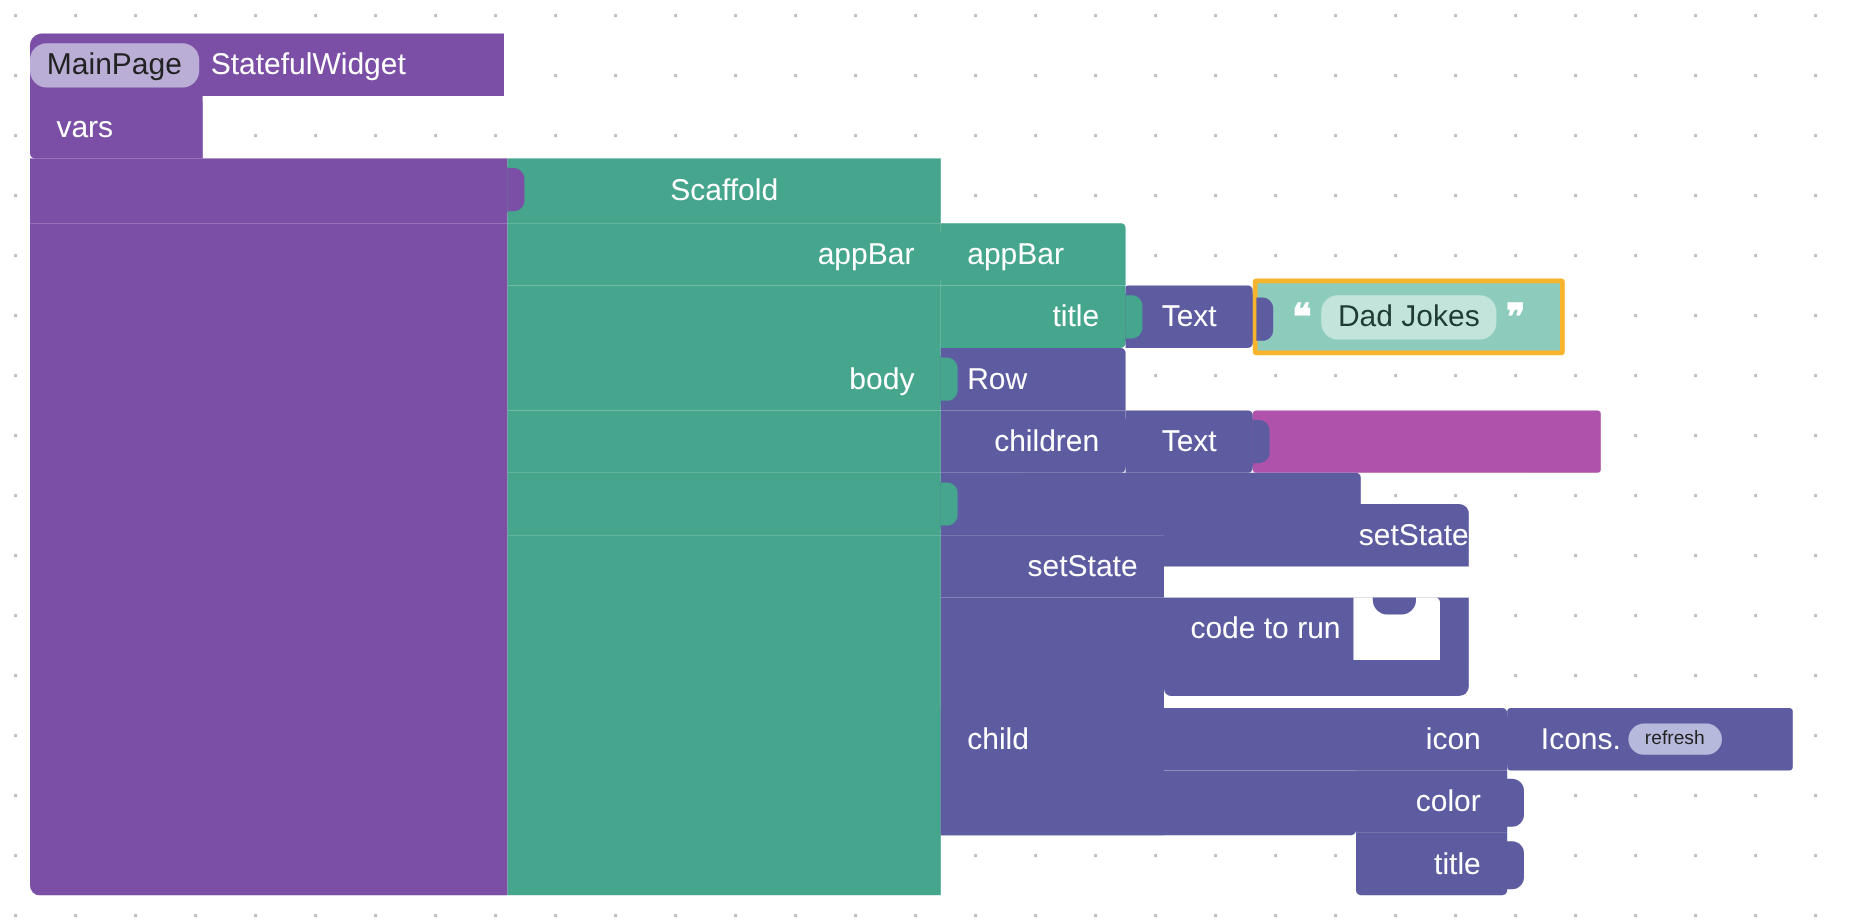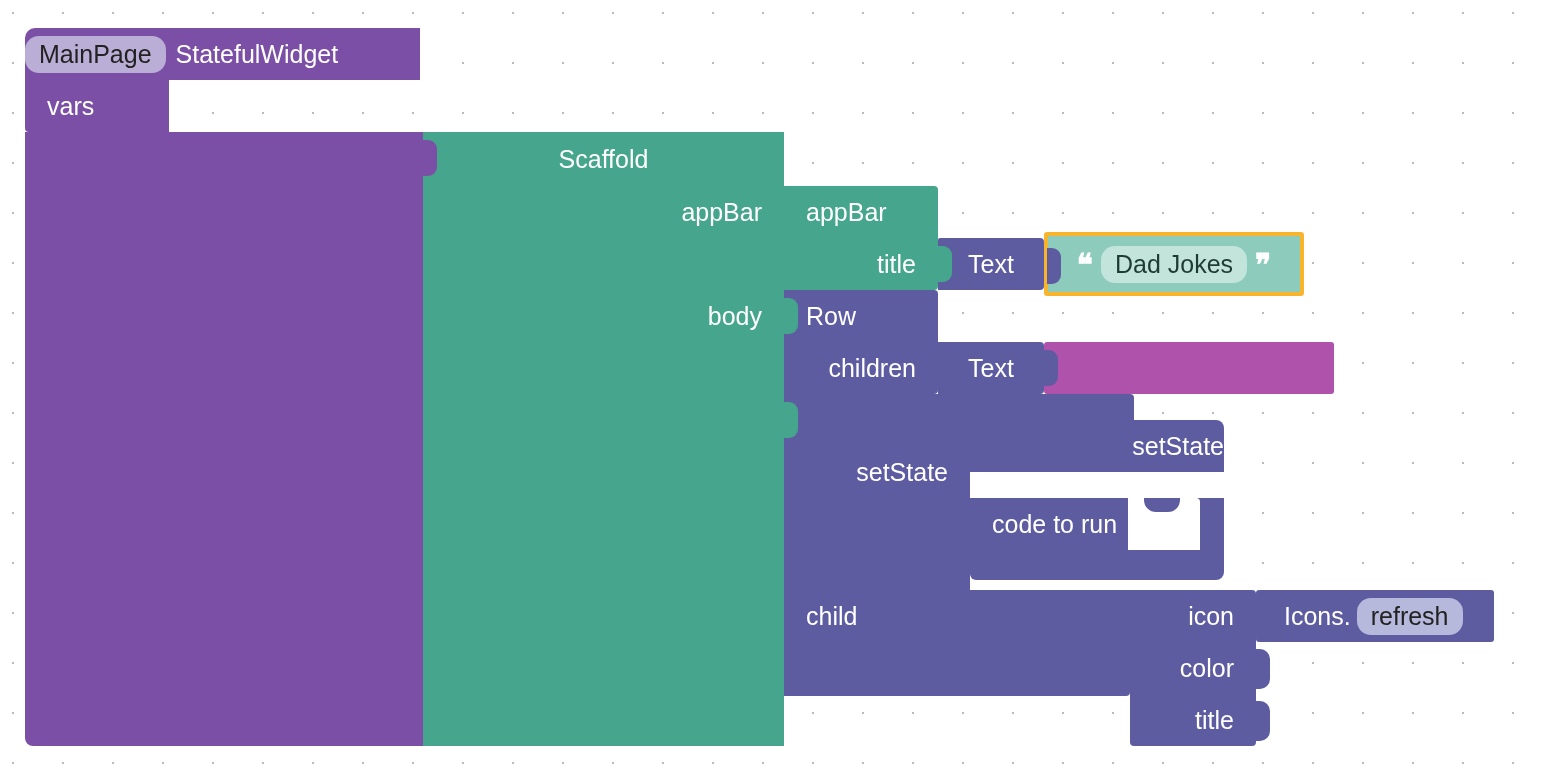--- a/index.html
+++ b/index.html
@@ -12,21 +12,21 @@
     background-position:-12px -12px;
     position:relative;
   }
   .block{position:absolute;box-sizing:border-box;font-size:25px;color:#fff;display:flex;align-items:center;}
   .purple{background:#7b4fa5;}
   .teal{background:#46a58d;}
   .lav{background:#5e5ca0;}
   .magenta{background:#af52ab;}
   .mint{background:#8dccbc;}
   .pill{background:#bbaed6;color:#222;border-radius:14px;padding:4px 14px;font-size:25px;display:inline-block;}
-  .pill2{background:#b6b9dc;color:#222;border-radius:14px;padding:4px 14px;font-size:25px;display:inline-block;}
+  .pill2{background:#b6b9dc;color:#222;border-radius:14px;padding:4px 14px;font-size:16px;display:inline-block;}
   .rounded-tl{border-top-left-radius:10px;}
   .txt{white-space:nowrap;}
   .notch{
     position:absolute;width:38px;height:16px;background:#fff;
     border-bottom-left-radius:12px;border-bottom-right-radius:12px;
   }
   .peg{
     position:absolute;width:16px;height:40px;
     background:inherit;
     border-top-right-radius:10px;border-bottom-right-radius:10px;

